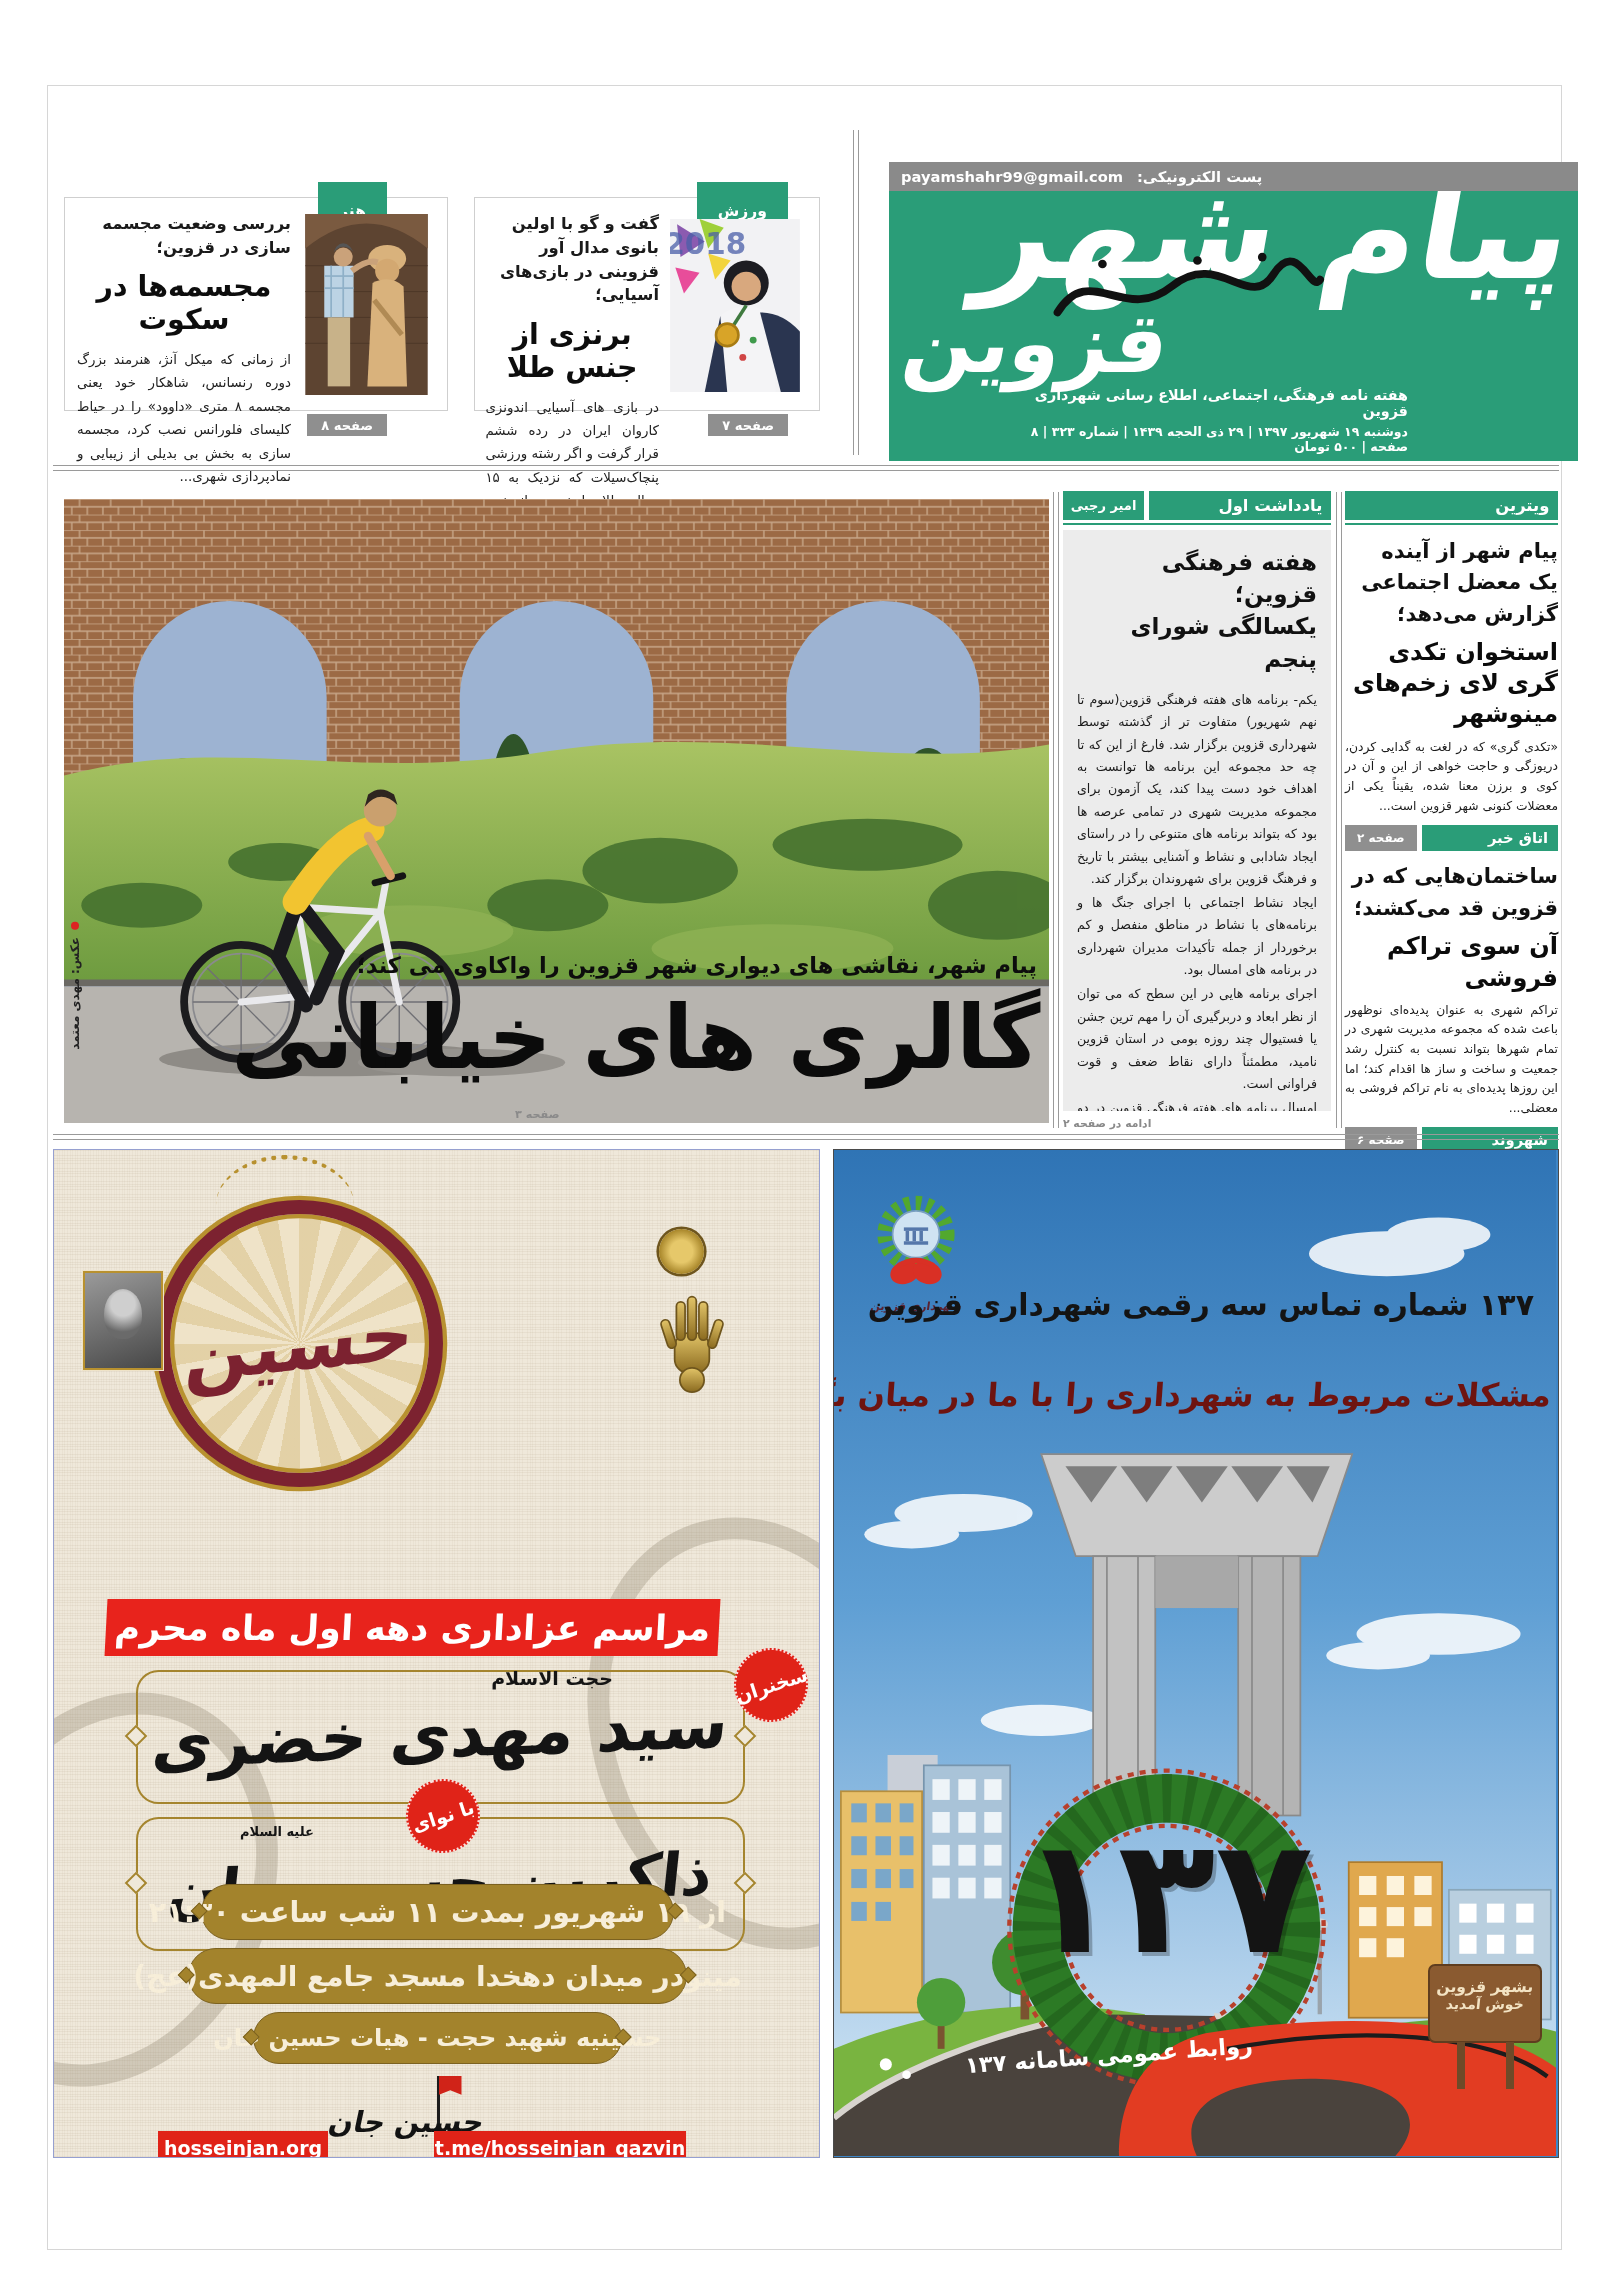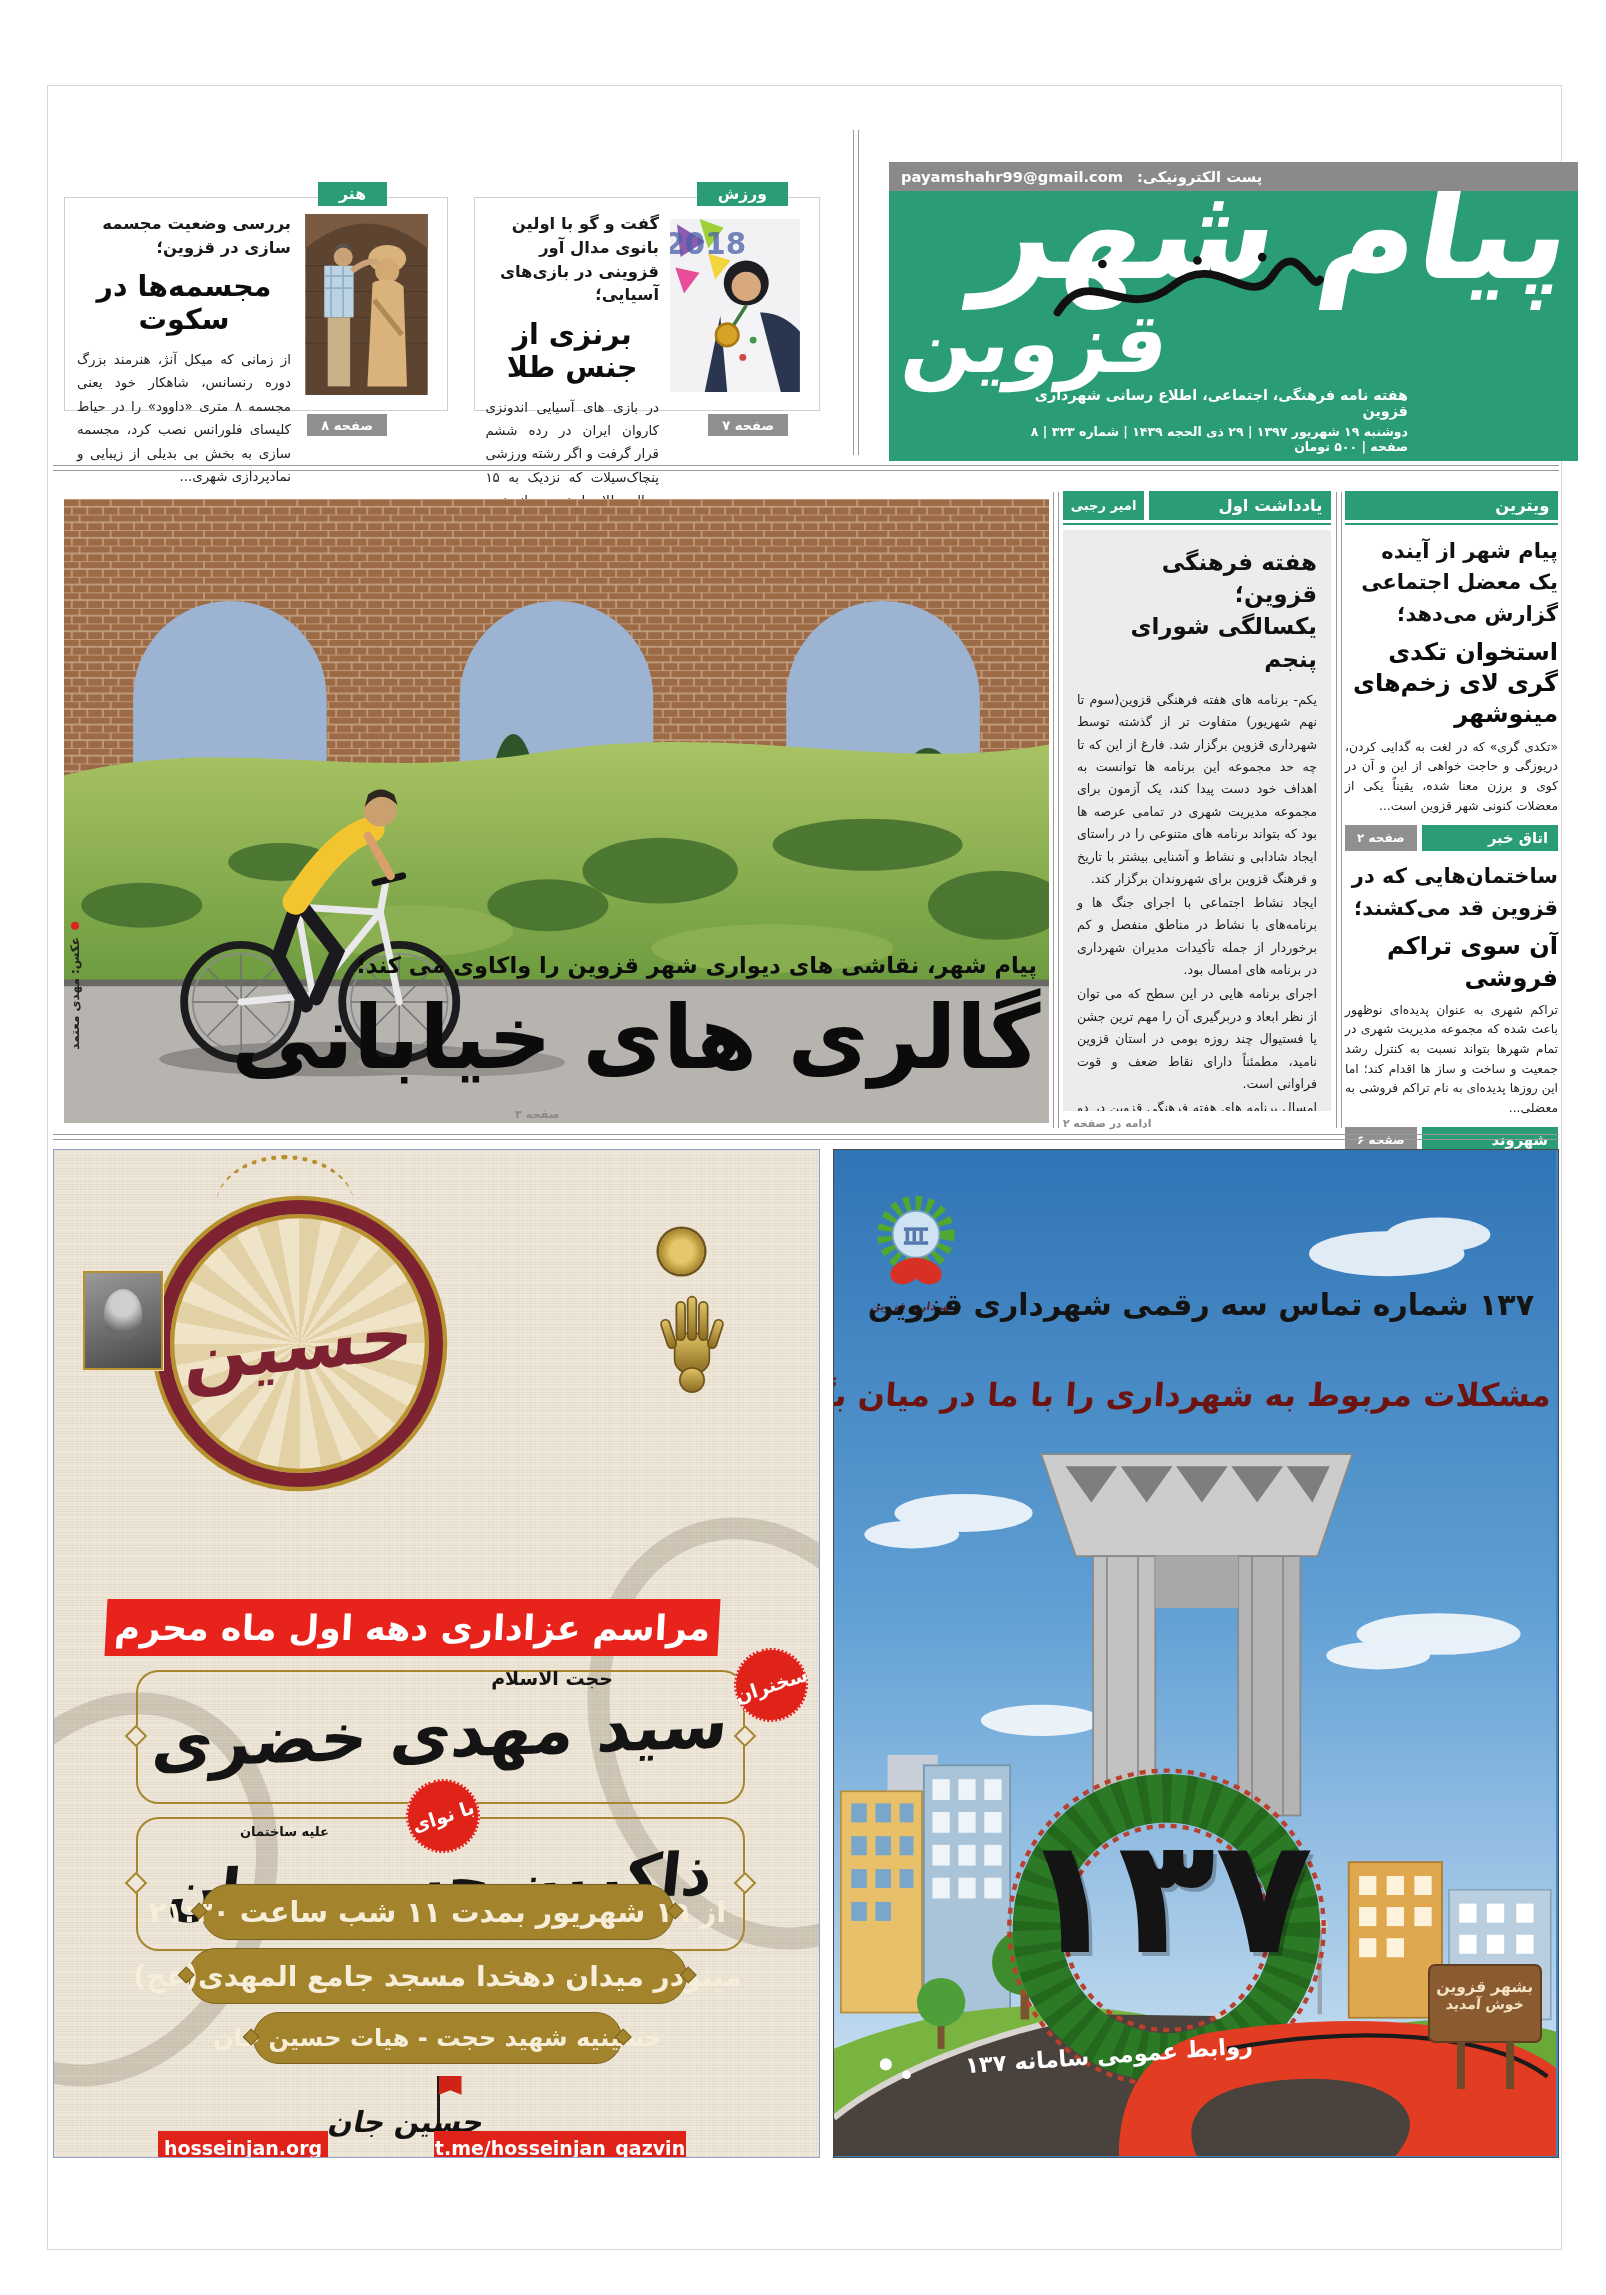--- a/index.html
+++ b/index.html
@@ -23,21 +23,21 @@
   .logo-city{position:absolute;left:15.6px;top:111px;color:#fff;font-size:83px;font-weight:bold;
     transform:skewX(-10deg);line-height:1;}
   .logo-slogan{position:absolute;right:251px;top:54px;}
   .mast-lines{position:absolute;left:104px;bottom:7px;width:415px;color:#fff;text-align:right;}
   .mast-lines .l1{font-size:14.3px;font-weight:bold;margin-bottom:5.2px;}
   .mast-lines .l2{font-size:12.5px;font-weight:bold;}
 
   
   .teaser{border:1.7px solid #cfcfcf;background:#fff;box-sizing:border-box;}
   .teaser .tag{position:absolute;top:-15.6px;background:#2a9d78;color:#fff;font-size:15.6px;font-weight:bold;
-    padding:3px 21px;}
+    padding:20px 21px;}
   .t-kicker{font-size:16.4px;font-weight:bold;color:#1a1a1a;line-height:1.45;text-align:right;}
   .t-title{font-size:28.5px;font-weight:bold;color:#0d0d0d;text-align:center;margin-top:10.4px;}
   .t-body{font-size:13.4px;color:#222;line-height:1.75;text-align:justify;margin-top:12px;}
   .t-img{position:absolute;overflow:hidden;}
   .page-badge{position:absolute;background:#8f8f8f;color:#fff;font-size:13px;font-weight:bold;
     padding:3.5px 14px;}
 
   
   .main-photo{left:65px;top:499px;width:985px;height:624px;overflow:hidden;}
   .main-kicker{position:absolute;right:12px;top:453px;font-size:22.5px;font-weight:bold;color:#0d0d0d;text-align:right;}
@@ -442,21 +442,21 @@
       <span class="cap l"></span>
       <span class="cap r"></span>
       <div class="p-pre">حجت الاسلام</div>
       <div class="p-name">سید مهدی خضری</div>
       <div class="p-badge badge1">سخنران</div>
     </div>
 
     <div class="p-frame frame2">
       <span class="cap l"></span>
       <span class="cap r"></span>
-      <div class="p-hon">علیه ساختمان</div>
+      <div class="p-hon">علیه السلام</div>
       <div class="p-name p-name2">ذاکرین حسین جان</div>
       <div class="p-badge badge2">با نوای</div>
     </div>
 
     <div class="gold-band gb1">از ۱۹ شهریور بمدت ۱۱ شب ساعت ۲۱:۳۰</div>
     <div class="gold-band gb2">مینودر میدان دهخدا مسجد جامع المهدی(عج)</div>
     <div class="gold-band gb3">حسینیه شهید حجت - هیات حسین جان</div>
 
     <div class="hj-logo">
       <div class="hj-pole"></div>

